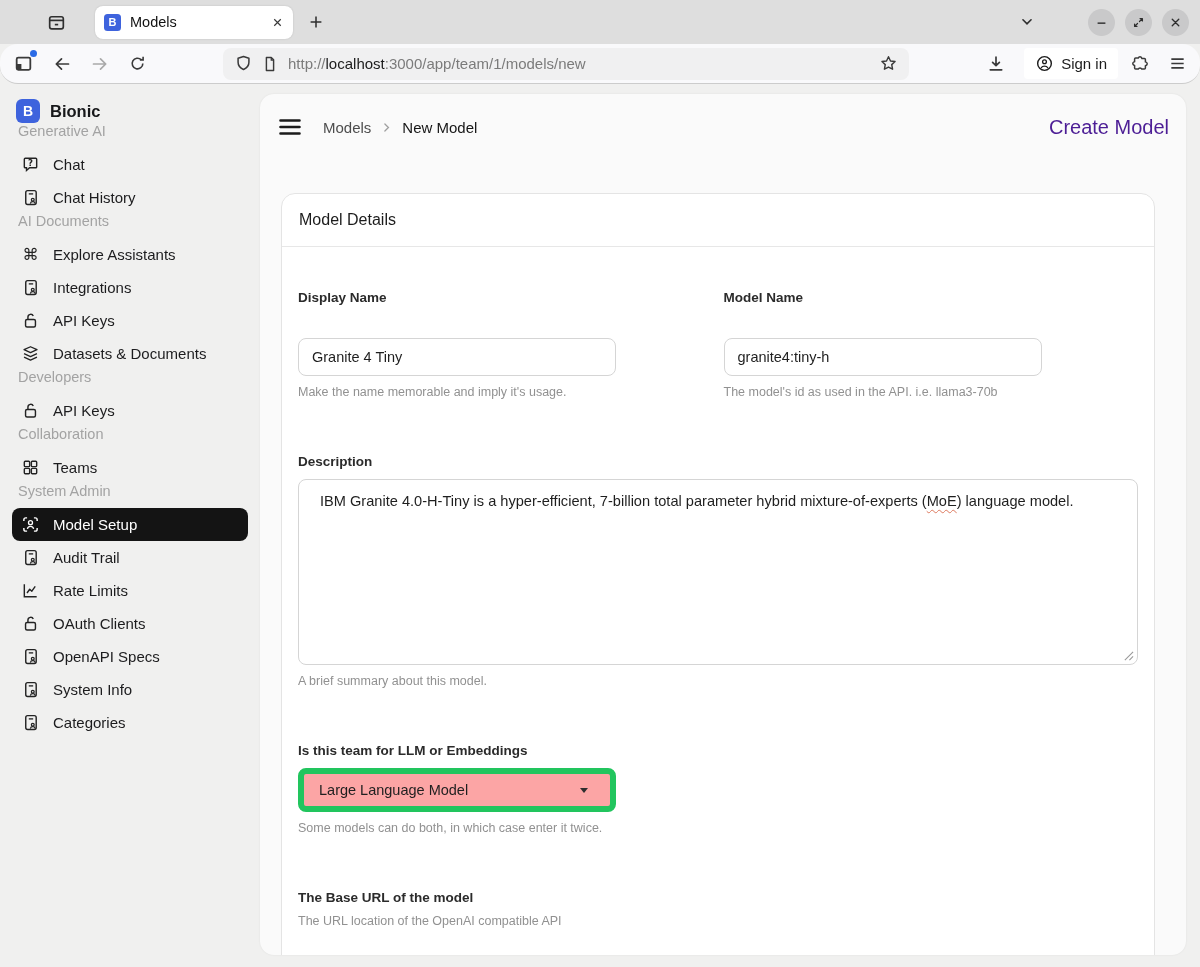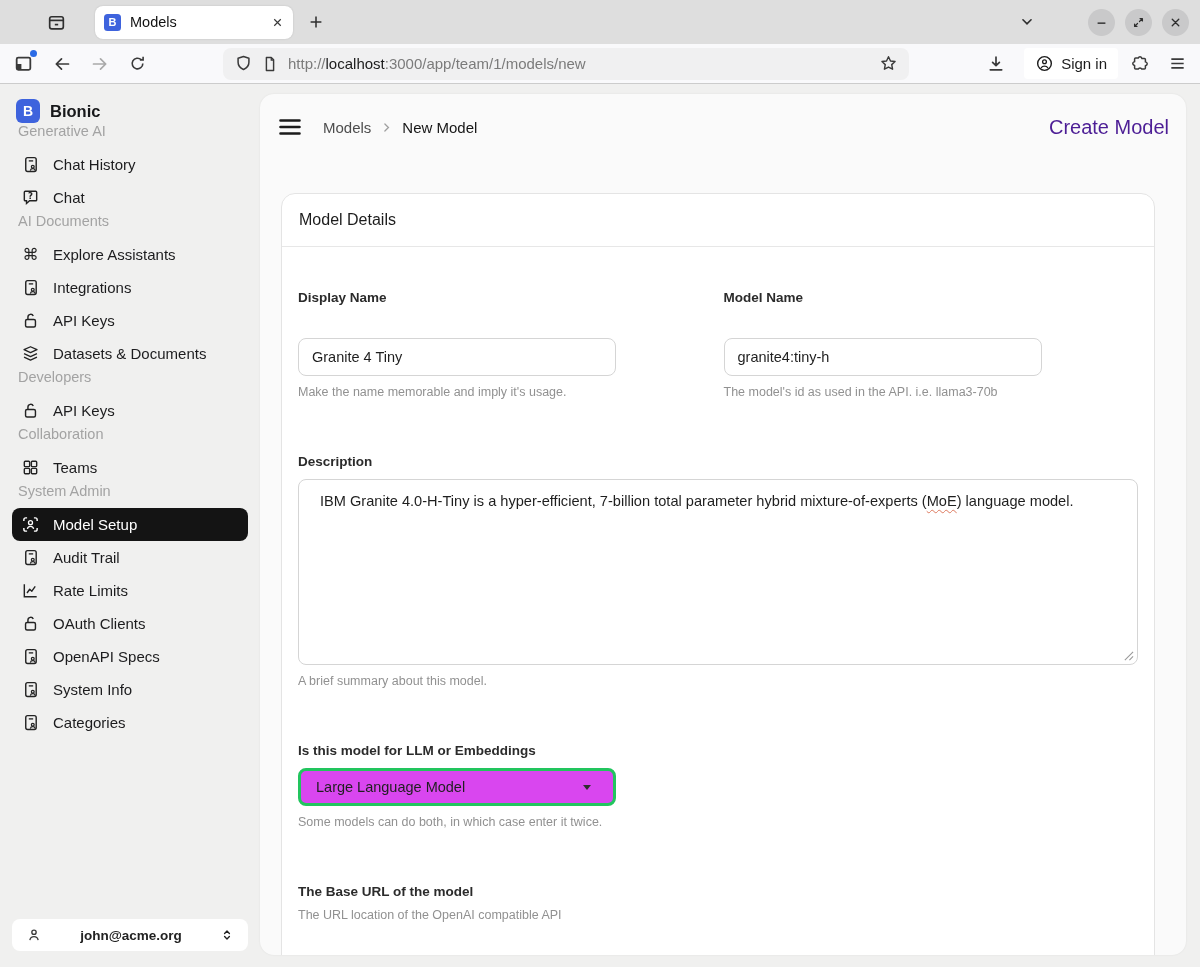--- a/index.html
+++ b/index.html
@@ -18,21 +18,21 @@
   .tab-title { font-size:14.5px; color:#111; margin-left:9px; flex:1; }
   .newtab { margin-left:14px; color:#2f2f2f; }
   .tb-spacer { flex:1; }
   .tablist-chevron { color:#2f2f2f; margin-right:52px; }
   .win-btn { width:27px; height:27px; border-radius:50%; background:#c9c9ca; color:#2e2e2e;
     display:flex; align-items:center; justify-content:center; margin-right:10px; }
   .win-btn:last-child { margin-right:11px; }
 
   
   .toolbar { height:40px; background:#f9f9fb; border-bottom:1px solid #cccccc;
-    display:flex; align-items:center; padding:0 13px; color:#3a3a3a; }
+    display:flex; align-items:center; padding:0 13px; color:#3a3a3a;border-radius:18px; }
   .nav-ic { margin-right:18px; position:relative; }
   .nav-ic.disabled { color:#a9a9a9; }
   .blue-dot { position:absolute; top:-3px; right:-3px; width:7px; height:7px;
     border-radius:50%; background:#2b6be6; }
   .urlbar { margin-left:58px; width:686px; height:32px; background:#f0f0f1; border-radius:8px;
     display:flex; align-items:center; padding:0 11px; }
   .urlbar .sep { width:8px; }
   .url-text { font-size:15px; margin-left:9px; flex:1; white-space:nowrap; overflow:hidden; }
   .url-dim { color:#7b7b7b; }
   .url-host { color:#1b1b1b; }
@@ -85,21 +85,21 @@
   .flabel { display:block; font-size:13.5px; line-height:14px; font-weight:700; color:#2b2b2b; margin-bottom:10px; }
   .fhelp { font-size:12.5px; line-height:13px; color:#919191; margin-top:10px; }
   .tinput { display:block; width:100%; max-width:318px; height:38px; border:1px solid #d5d5d5;
     border-radius:8px; background:#fff; padding:0 13px; font-size:14.5px; color:#1f1f1f;
     font-family:inherit;margin-top:33px; }
   .tinput.focused { border:1px solid #3c3c3c; outline:2px solid #3c3c3c; outline-offset:1px; }
   .textarea { position:relative; width:100%; height:186px; border:1px solid #d5d5d5; border-radius:8px;
     background:#fff; padding:11px 21px; font-size:14.6px; line-height:1.5; color:#1f1f1f; }
   .squiggle { text-decoration:underline wavy #dd7a5f 1px; text-underline-offset:3px; }
   .resize-grip { position:absolute; right:3px; bottom:3px; color:#9a9a9a; }
-  .selectbox { width:318px; height:38px; border:3px solid #22c55e; border-radius:8px; background:#d946ef;
+  .selectbox { width:318px; height:38px; border:6px solid #22c55e; border-radius:8px; background:#fca5a5;
     display:flex; align-items:center; padding:16px 15px; font-size:14.5px; color:#1f1f1f; }
   .caret-down { margin-left:auto; margin-right:7px; width:0; height:0;
     border-left:4.5px solid transparent; border-right:4.5px solid transparent; border-top:5.5px solid #2e2e2e; }
 </style>
 </head>
 <body>
 
 <svg width="0" height="0" style="position:absolute">
   <defs>
     <symbol id="i-chat" viewBox="0 0 20 20">
@@ -277,32 +277,32 @@
     <div class="side-logo">
       <span class="logo-badge">B</span>
       <span class="logo-text">Bionic</span>
     </div>
 
     <div class="side-section">
       <div class="side-title">Generative AI</div>
       <div class="side-item">
         <span class="sicon">
             <svg class="ic" width="19" height="19">
+              <use href="#i-chat"></use>
+            </svg>
+          </span>
+        <span>Chat</span>
+      </div>
+      <div class="side-item">
+        <span class="sicon">
+            <svg class="ic" width="19" height="19">
               <use href="#i-doc"></use>
             </svg>
           </span>
         <span>Chat History</span>
-      </div>
-      <div class="side-item">
-        <span class="sicon">
-            <svg class="ic" width="19" height="19">
-              <use href="#i-chat"></use>
-            </svg>
-          </span>
-        <span>Chat</span>
       </div>
     </div>
 
     <div class="side-section">
       <div class="side-title">AI Documents</div>
       <div class="side-item">
         <span class="sicon">
             <svg class="ic" width="19" height="19">
               <use href="#i-cmd"></use>
             </svg>
@@ -412,33 +412,20 @@
       <div class="side-item">
         <span class="sicon">
             <svg class="ic" width="19" height="19">
               <use href="#i-doc"></use>
             </svg>
           </span>
         <span>Categories</span>
       </div>
     </div>
 
-    <div class="side-user">
-      <span style="color:#3a3a3a">
-          <svg class="ic" width="18" height="18">
-            <use href="#i-person"></use>
-          </svg>
-        </span>
-      <span class="email">john@acme.org</span>
-      <span style="color:#1f1f1f">
-          <svg class="ic" width="16" height="16">
-            <use href="#i-updown"></use>
-          </svg>
-        </span>
-    </div>
   </div>
 
   <div class="main-wrap">
     <div class="panel">
 
       <div class="panel-header">
         <span style="color:#1b1b1b">
           <svg class="ic" width="26" height="26" viewBox="0 0 26 26">
               <path d="M3.5 6.5h19M3.5 13h19M3.5 19.5h19" stroke="currentColor" stroke-width="2.6" stroke-linecap="round"></path>
             </svg>
@@ -479,21 +466,21 @@
               <span class="resize-grip">
                 <svg class="ic" width="11" height="11" viewBox="0 0 12 12">
                     <path d="M11 2 2 11M11 7l-4 4" stroke="currentColor" stroke-width="1.2"></path>
                   </svg>
               </span>
             </div>
             <div class="fhelp">A brief summary about this model.</div>
           </div>
 
           <div class="fgroup">
-            <label class="flabel">Is this model for LLM or Embeddings</label>
+            <label class="flabel">Is this team for LLM or Embeddings</label>
             <div class="selectbox">
               <span>Large Language Model</span>
               <span class="caret-down"></span>
             </div>
             <div class="fhelp">Some models can do both, in which case enter it twice.</div>
           </div>
 
           <div class="fgroup">
             <label class="flabel">The Base URL of the model</label>
             <div class="fhelp">The URL location of the OpenAI compatible API</div>

